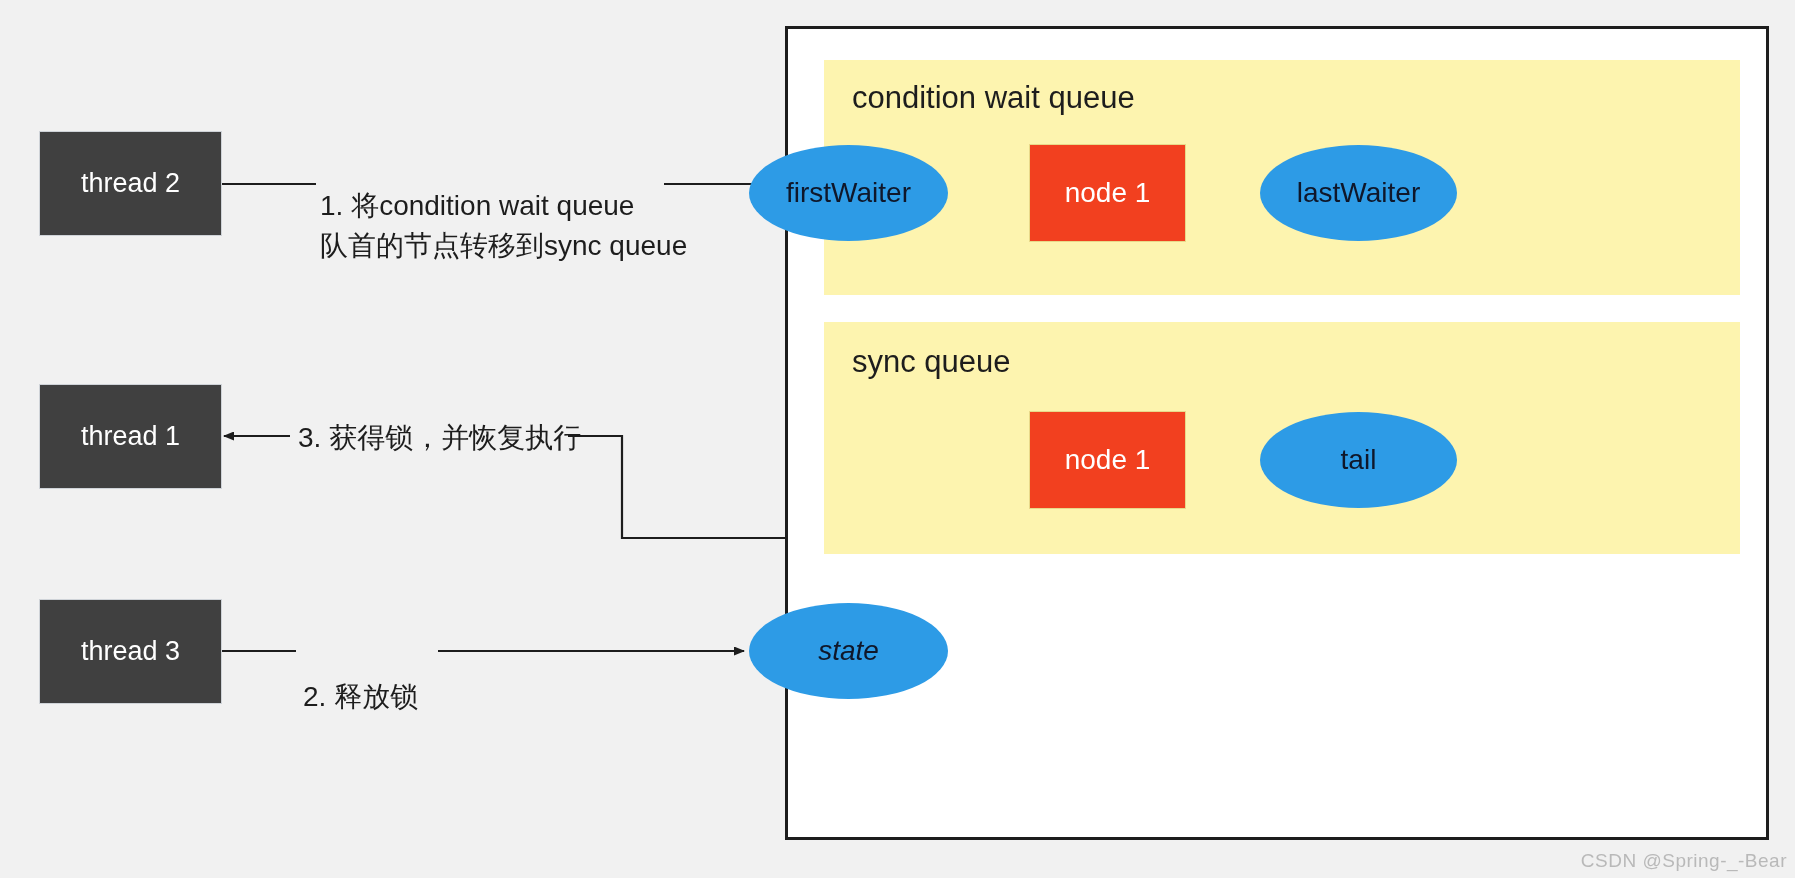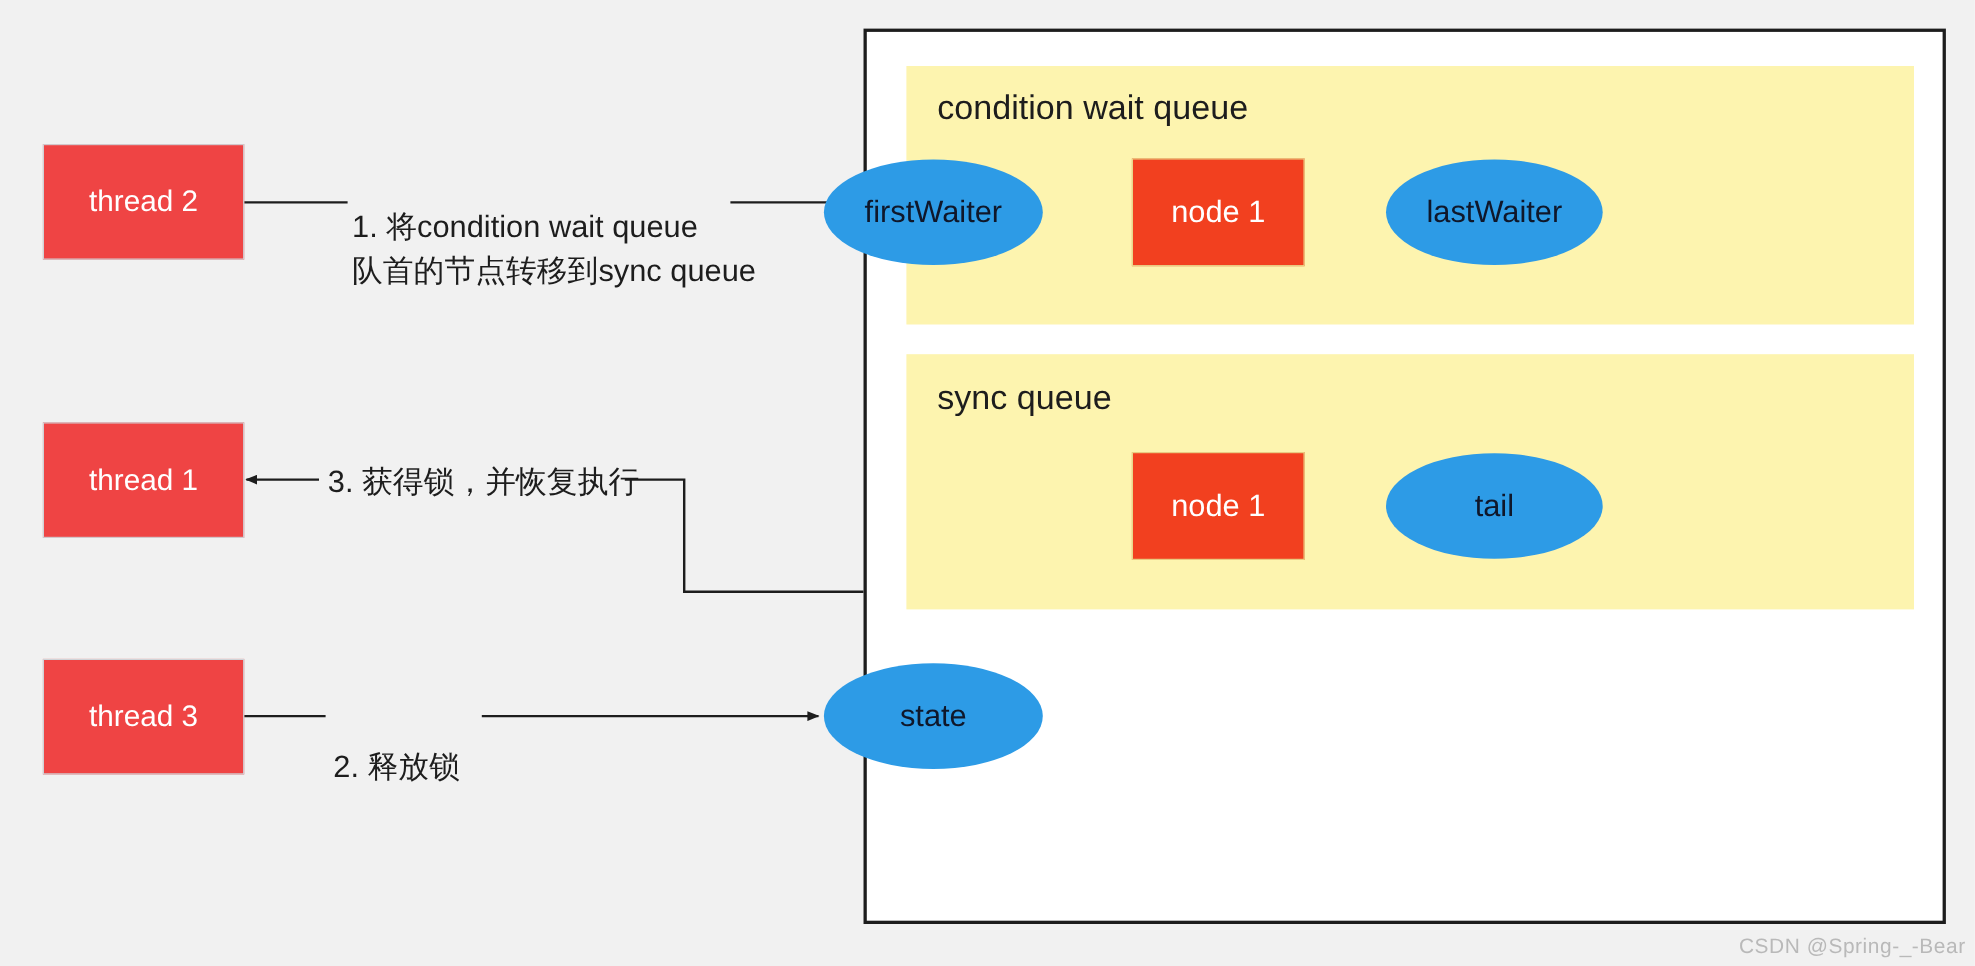--- a/index.html
+++ b/index.html
@@ -23,21 +23,21 @@
     position: absolute;
     left: 0;
     top: 0;
     width: 1795px;
     height: 878px;
   }
 
   
   .thread-box {
     position: absolute;
-    background: #ef4444;
+    background: #404040;
     border: 1px solid #cfd3d8;
     color: #ffffff;
     font-size: 27px;
     display: flex;
     align-items: center;
     justify-content: center;
     box-sizing: border-box;
   }
 
   
@@ -194,19 +194,19 @@
 
 
   <div class="rect-node" style="left:1029px; top:411px; width:157px; height:98px;">
     <span>node 1</span>
   </div>
 
   <div class="ellipse-node" style="left:1260px; top:412px; width:197px; height:96px;">
     <span>tail</span>
   </div>
 
-  <div class="ellipse-node" style="left:749px; top:603px; width:199px; height:96px;">
+  <div class="ellipse-node" style="left:749px; top:603px; width:199px; height:96px;font-style:italic;">
     <span>state</span>
   </div>
 
   <div class="watermark">CSDN @Spring-_-Bear</div>
 
 </div>
 
 </body></html>

